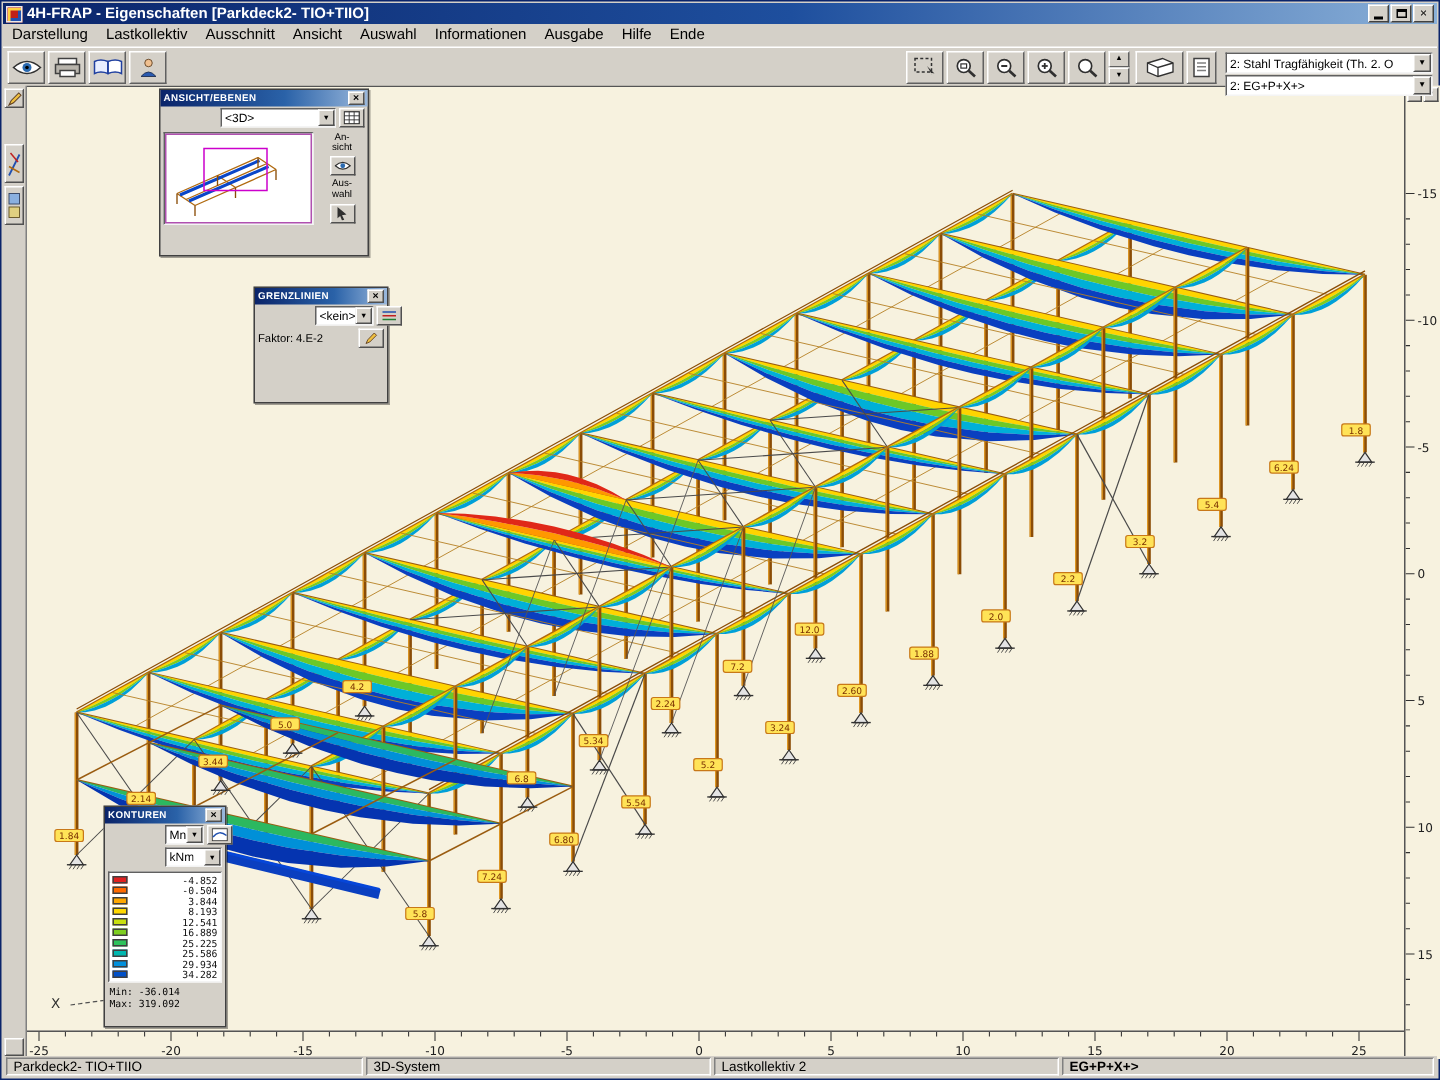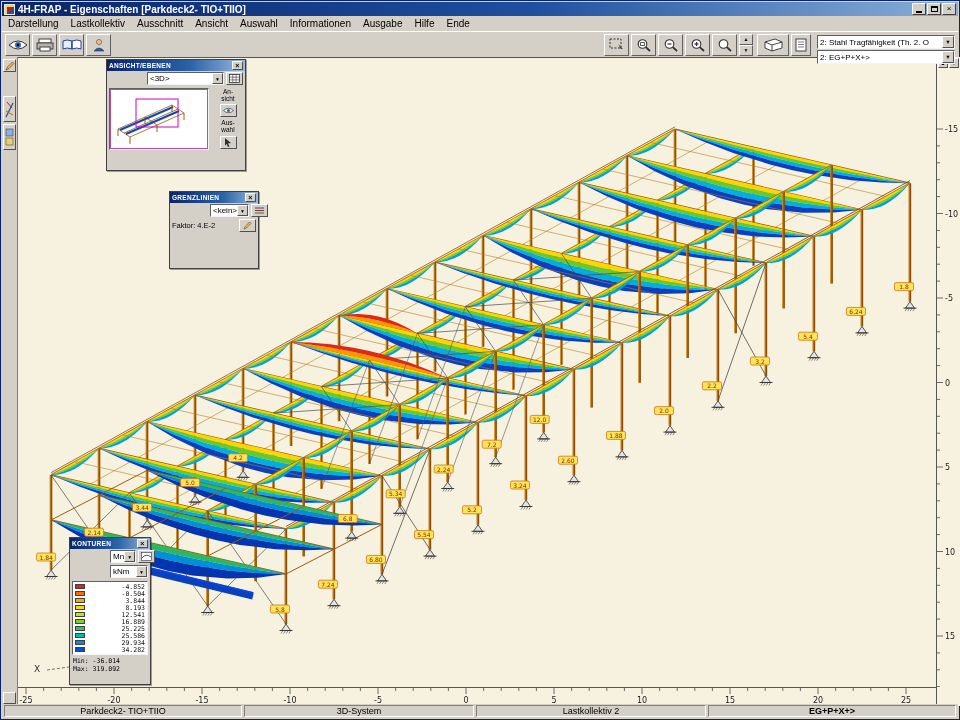--- a/index.html
+++ b/index.html
@@ -47,21 +47,21 @@
   .canvas{position:absolute;left:17px;top:56px;width:918px;height:630px;background:#f7f2df;
     border-top:1px solid #555;}
   .hruler{position:absolute;left:17px;top:686px;width:918px;height:19px;background:#f7f2df;border-top:1px solid #555;}
   .vruler{position:absolute;left:935px;top:56px;width:24px;height:649px;background:#f7f2df;border-left:1px solid #555;}
   .vruler-btns{position:absolute;top:1px;left:1px;display:flex;gap:1px;z-index:3;}
   .vrbtn{width:10px;height:10px;background:#d4d0c8;border:1px solid;border-color:#fff #505050 #505050 #fff;
     font-size:5px;line-height:8px;text-align:center;}
 
   
   .statusbar{position:absolute;left:1px;right:1px;bottom:1px;height:14px;background:#d4d0c8;
-    display:flex;gap:2px;padding:1px 2px;text-align:center;}
+    display:flex;gap:2px;padding:1px 2px;}
   .status-panel{border:1px solid;border-color:#808080 #fff #fff #808080;font-size:9px;
     padding:0 4px;line-height:11px;white-space:nowrap;overflow:hidden;}
   .sp0{width:238px;} .sp1{width:230px;} .sp2{width:230px;} .sp3{flex:1;font-weight:bold;}
 
   
   .palette{position:absolute;background:#d4d0c8;border:1px solid #404040;box-shadow:1px 1px 0 rgba(0,0,0,.35);z-index:10;}
   .ptitle{height:11px;background:linear-gradient(90deg,#0a246a,#2a62a8 60%,#9ab8dc);color:#fff;
     font-size:6.5px;font-weight:bold;display:flex;align-items:center;padding:0 2px;letter-spacing:.3px;}
   .pclose{margin-left:auto;width:11px;height:9px;background:#d4d0c8;color:#000;border:1px solid;
     border-color:#fff #505050 #505050 #fff;font-size:7px;line-height:7px;text-align:center;}

